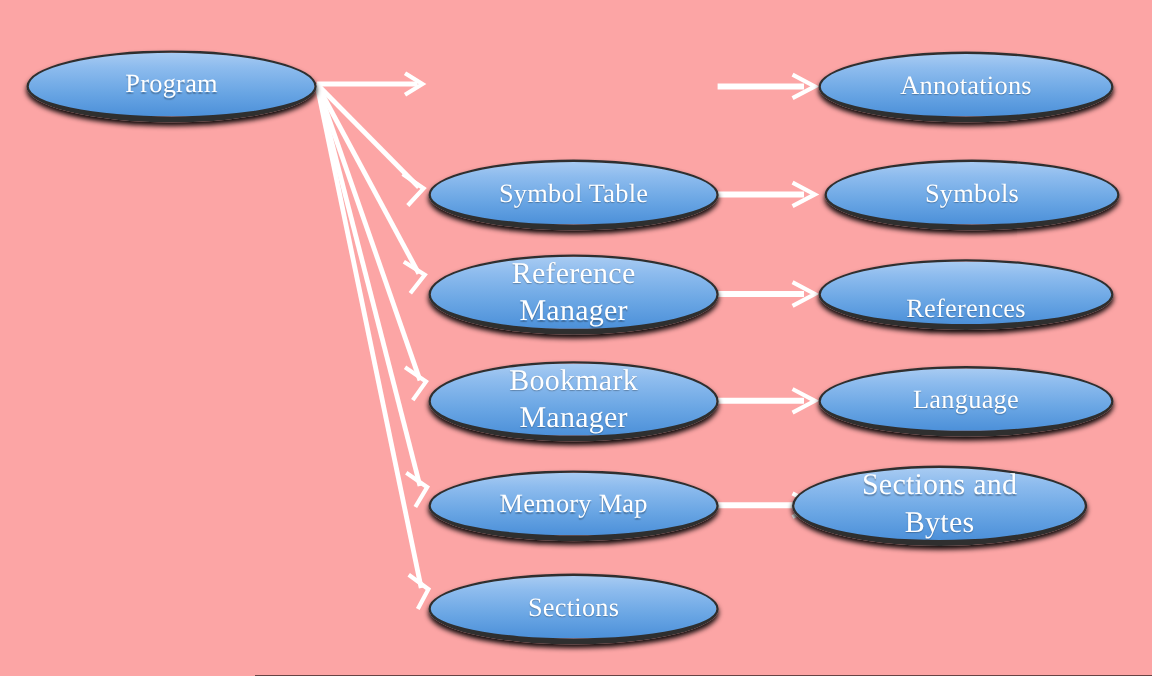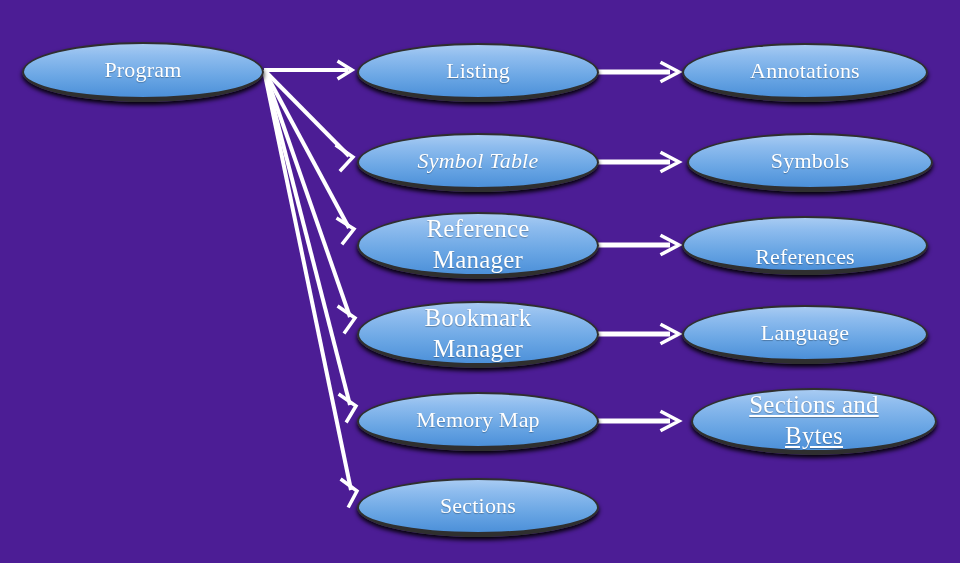--- a/index.html
+++ b/index.html
@@ -4,21 +4,21 @@
 <style>
   html, body {
     margin: 0;
     padding: 0;
     background: #000000;
   }
   #stage {
     position: relative;
     width: 960px;
     height: 563px;
-    background: #4c1d95;
+    background: #fca5a5;
     overflow: hidden;
     font-family: "Liberation Serif", "DejaVu Serif", serif;
   }
   #edge-layer {
     position: absolute;
     left: 0;
     top: 0;
     width: 960px;
     height: 563px;
     pointer-events: none;
@@ -91,25 +91,22 @@
       <polyline points="662,236 679,245 662,254"></polyline>
       <polyline points="662,325 679,334 662,343"></polyline>
       <polyline points="662,412 679,421 662,430"></polyline>
     </g>
   </svg>
 
   <div class="node" style="left:22px; top:42px; width:242px; height:60px;">
     <span class="label">Program</span>
   </div>
 
-  <div class="node" style="left:357px; top:43px; width:242px; height:59px;">
-    <span class="label">Listing</span>
-  </div>
 
-  <div class="node" style="left:357px; top:133px; width:242px; height:59px;font-style:italic;">
+  <div class="node" style="left:357px; top:133px; width:242px; height:59px;">
     <span class="label">Symbol Table</span>
   </div>
 
   <div class="node two-line" style="left:357px; top:212px; width:242px; height:67px;">
     <span class="label">Reference
 Manager</span>
   </div>
 
   <div class="node two-line" style="left:357px; top:301px; width:242px; height:67px;">
     <span class="label">Bookmark
@@ -133,18 +130,18 @@
   </div>
 
   <div class="node" style="left:682px; top:216px; width:246px; height:59px;align-items:flex-end;">
     <span class="label">References</span>
   </div>
 
   <div class="node" style="left:682px; top:305px; width:246px; height:59px;">
     <span class="label">Language</span>
   </div>
 
-  <div class="node two-line" style="left:691px; top:388px; width:246px; height:67px;text-decoration:underline;">
+  <div class="node two-line" style="left:660px; top:388px; width:246px; height:67px;">
     <span class="label">Sections and
 Bytes</span>
   </div>
 
 </div>
 
 </body></html>

